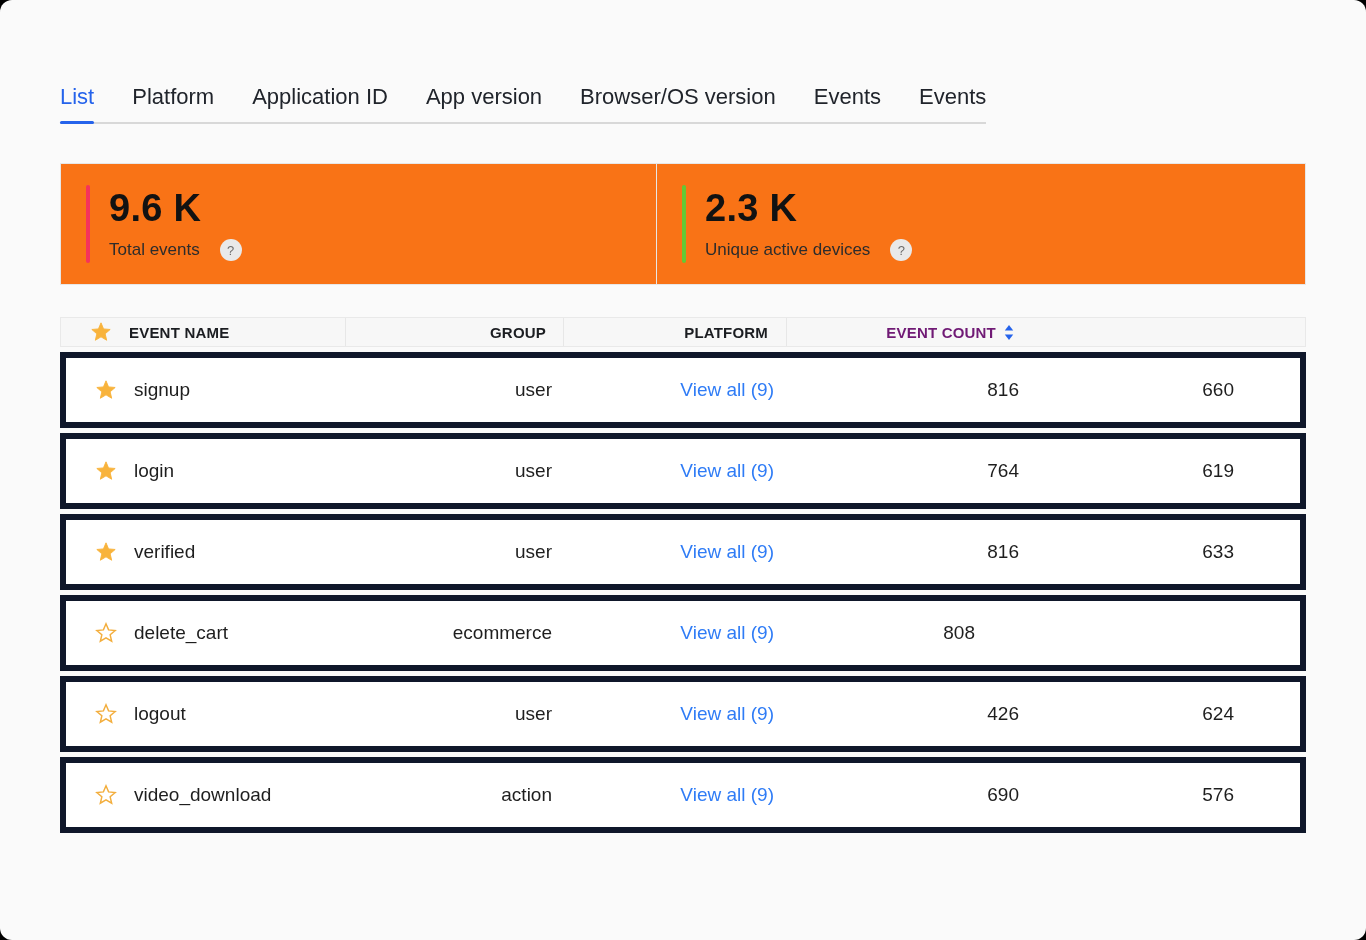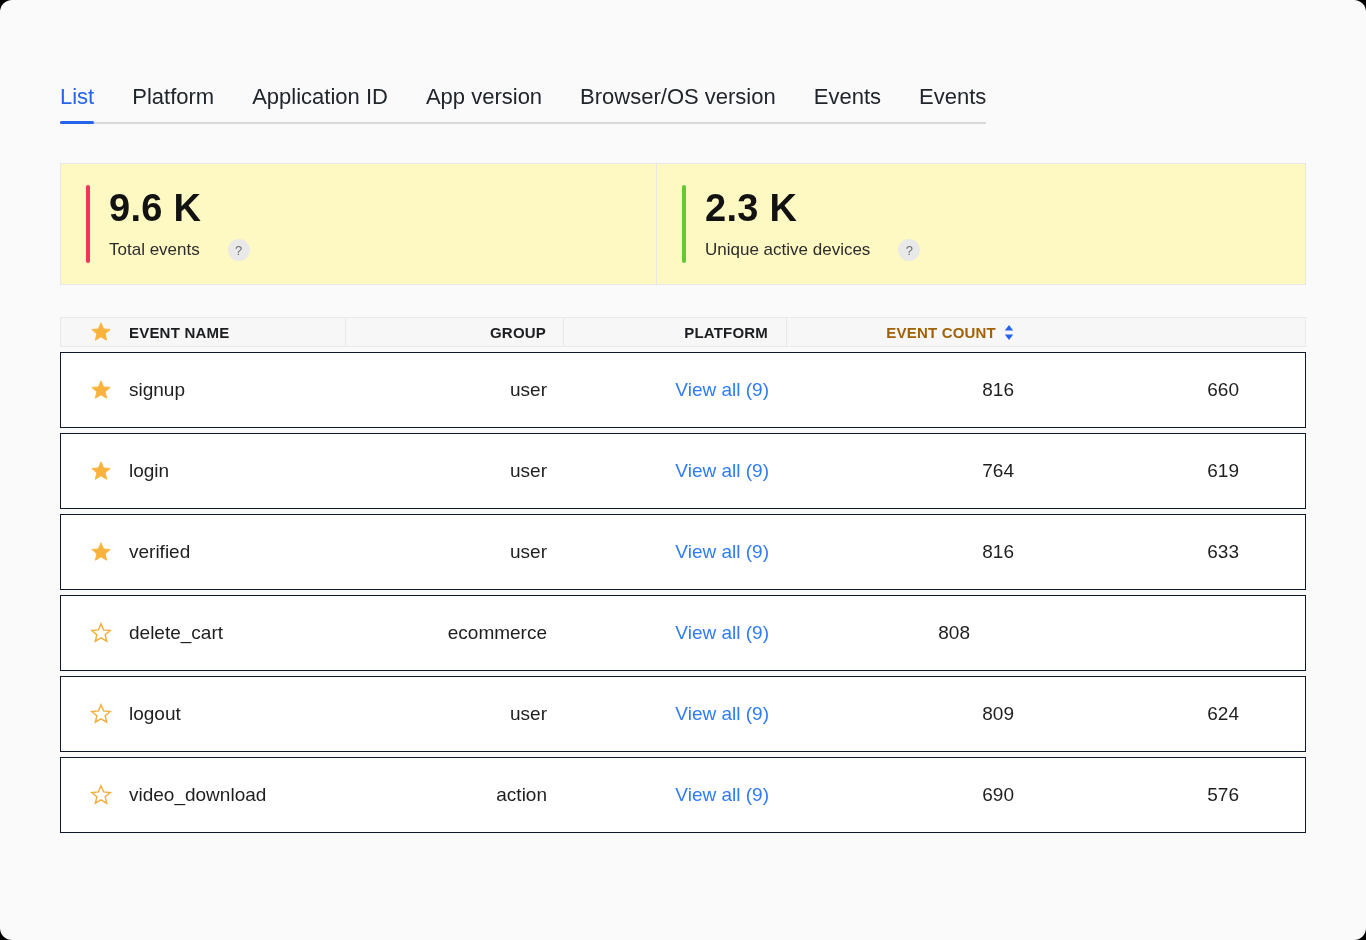--- a/index.html
+++ b/index.html
@@ -11,44 +11,44 @@
   .tabs { margin:84px 60px 0; display:flex; gap:38px; width:fit-content;
           padding-bottom:12px; border-bottom:2px solid #d8d8d8; position:relative; }
   .tab { background:none; border:none; font-family:inherit; font-size:22px; line-height:26px;
          color:#20242b; cursor:pointer; position:relative; padding:0; white-space:nowrap; }
   .tab.active { color:#2563eb; font-weight:500; }
   .tab.active::after { content:""; position:absolute; left:0; right:0; bottom:-14px;
          height:3px; background:#2563eb; border-radius:2px; }
 
   
   .cards { margin:39px 60px 0; display:flex; height:122px; }
-  .card { background:#fef9c3; border:1px solid #e7e7e7; display:flex; align-items:center; padding-left:25px; }
+  .card { background:#f97316; border:1px solid #e7e7e7; display:flex; align-items:center; padding-left:25px; }
   .card.first { width:597px; }
   .card.second { flex:1; margin-left:-1px; }
   .accent-bar { width:4px; height:78px; border-radius:2px; margin-right:19px; }
   .stat-value { font-size:38px; font-weight:bold; color:#121212; letter-spacing:0.3px; }
-  .stat-label-row { display:flex; align-items:center; gap:28px; margin-top:9px; }
+  .stat-label-row { display:flex; align-items:center; gap:20px; margin-top:9px; }
   .stat-label { font-size:17px; color:#2c2c2c; }
   .help-badge { width:22px; height:22px; border-radius:50%; background:#e9e9e9; color:#6d6d6d;
         font-size:13px; display:inline-flex; align-items:center; justify-content:center; cursor:pointer; }
 
   
   .table { margin:32px 60px 0; }
   .grid-row { display:grid; grid-template-columns:285px 218px 223px 249px 1fr; align-items:stretch; }
   .thead { height:30px; background:#f7f7f7; border:1px solid #e9e9e9; }
   .th { display:flex; align-items:center; font-size:15px; font-weight:bold; color:#1b1d21;
         letter-spacing:0.2px; border-right:1px solid #e7e7e7; }
   .th:last-child { border-right:none; }
   .th.c1 { padding-left:28px; gap:16px; }
   .th.c2 { justify-content:flex-end; padding-right:17px; }
   .th.c3 { justify-content:flex-end; padding-right:18px; }
-  .th.c4 { justify-content:flex-end; padding-right:22px; gap:8px; color:#a16207; cursor:pointer; }
+  .th.c4 { justify-content:flex-end; padding-right:22px; gap:8px; color:#701a75; cursor:pointer; }
   .th.c5 { justify-content:flex-end; padding-right:64px; }
 
-  .trow { height:76px; background:#fff; border:1px solid #0f172a; margin-top:5px; }
+  .trow { height:76px; background:#fff; border:6px solid #0f172a; margin-top:5px; }
   .td { display:flex; align-items:center; font-size:19px; color:#1e1e1e; }
   .td.c1 { padding-left:28px; gap:16px; }
   .td.c2 { justify-content:flex-end; padding-right:17px; }
   .td.c3 { justify-content:flex-end; padding-right:18px; }
   .td.c4 { justify-content:flex-end; padding-right:22px; }
   .td.c5 { justify-content:flex-end; padding-right:66px; }
 
   .link { color:#2f7cf6; text-decoration:none; cursor:pointer; font-size:19px; }
 
   .star-btn { background:none; border:none; cursor:pointer; width:24px; height:24px;
@@ -213,21 +213,21 @@
         </button>
         <span>logout</span>
       </div>
       <div class="td c2">
             <span>user</span>
           </div>
       <div class="td c3">
             <a class="link">View all (9)</a>
           </div>
       <div class="td c4">
-            <span>809</span>
+            <span>426</span>
           </div>
       <div class="td c5">
             <span>624</span>
           </div>
     </div>
         <div class="grid-row trow">
       <div class="td c1">
         <button class="star-btn">
           <svg class="star-svg outline" viewBox="0 0 24 24">
             <path d="M12 17.27L18.18 21l-1.64-7.03L22 9.24l-7.19-.61L12 2 9.19 8.63 2 9.24l5.46 4.73L5.82 21z"></path>

